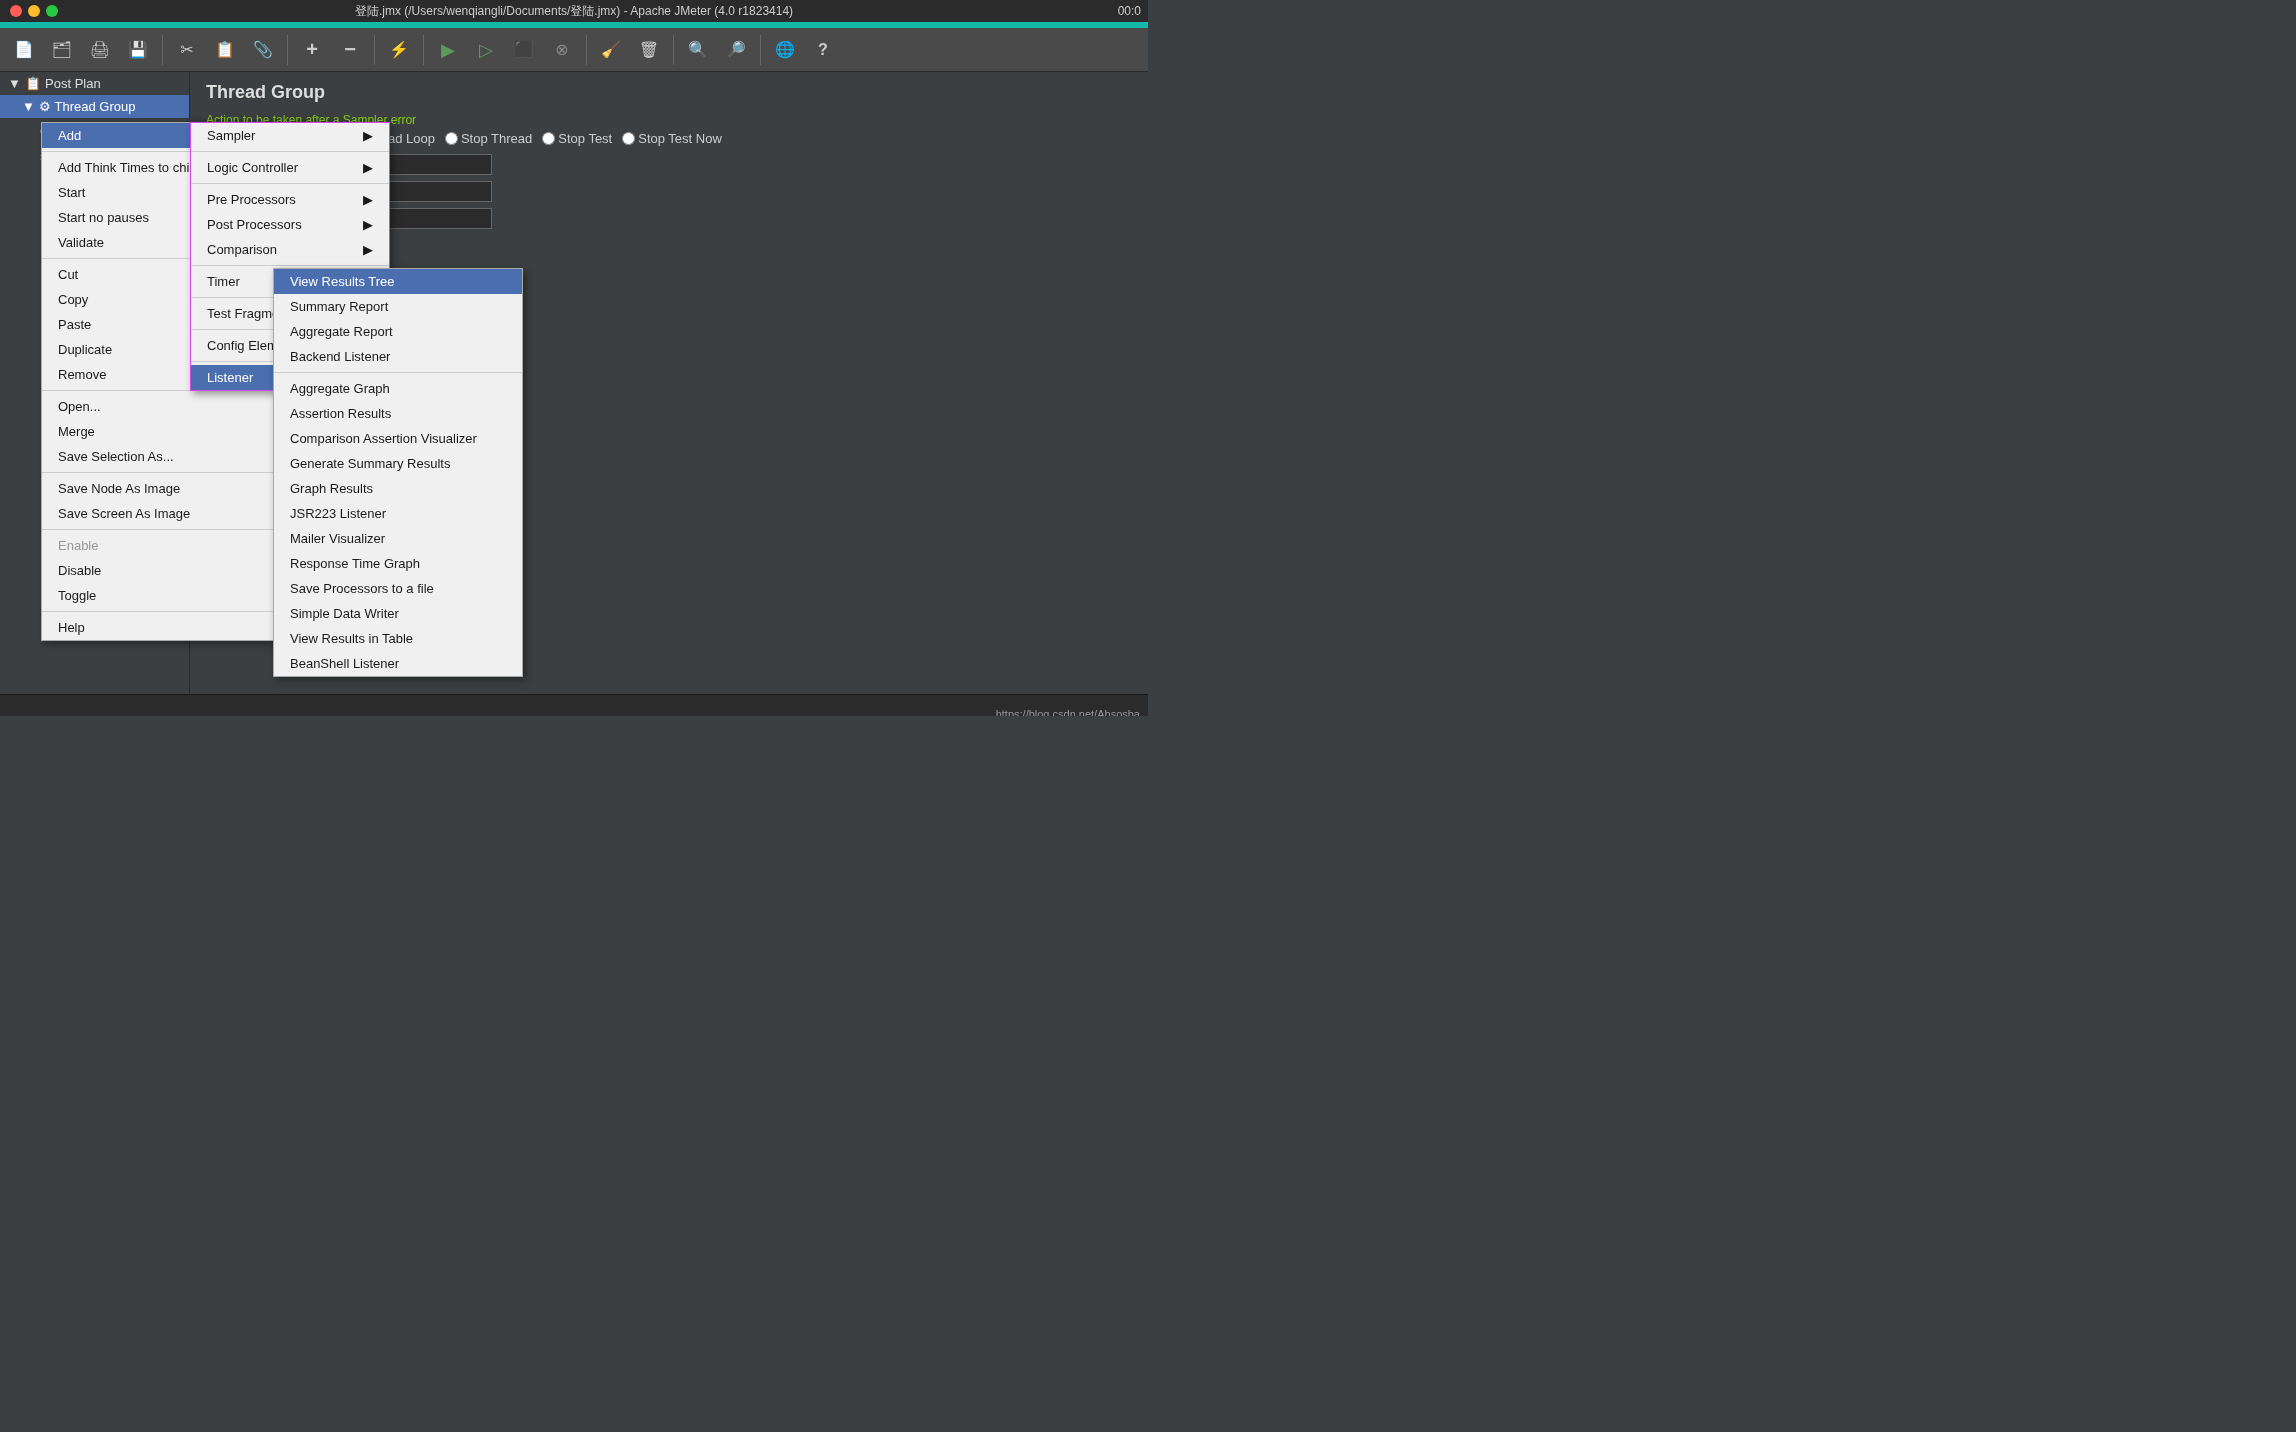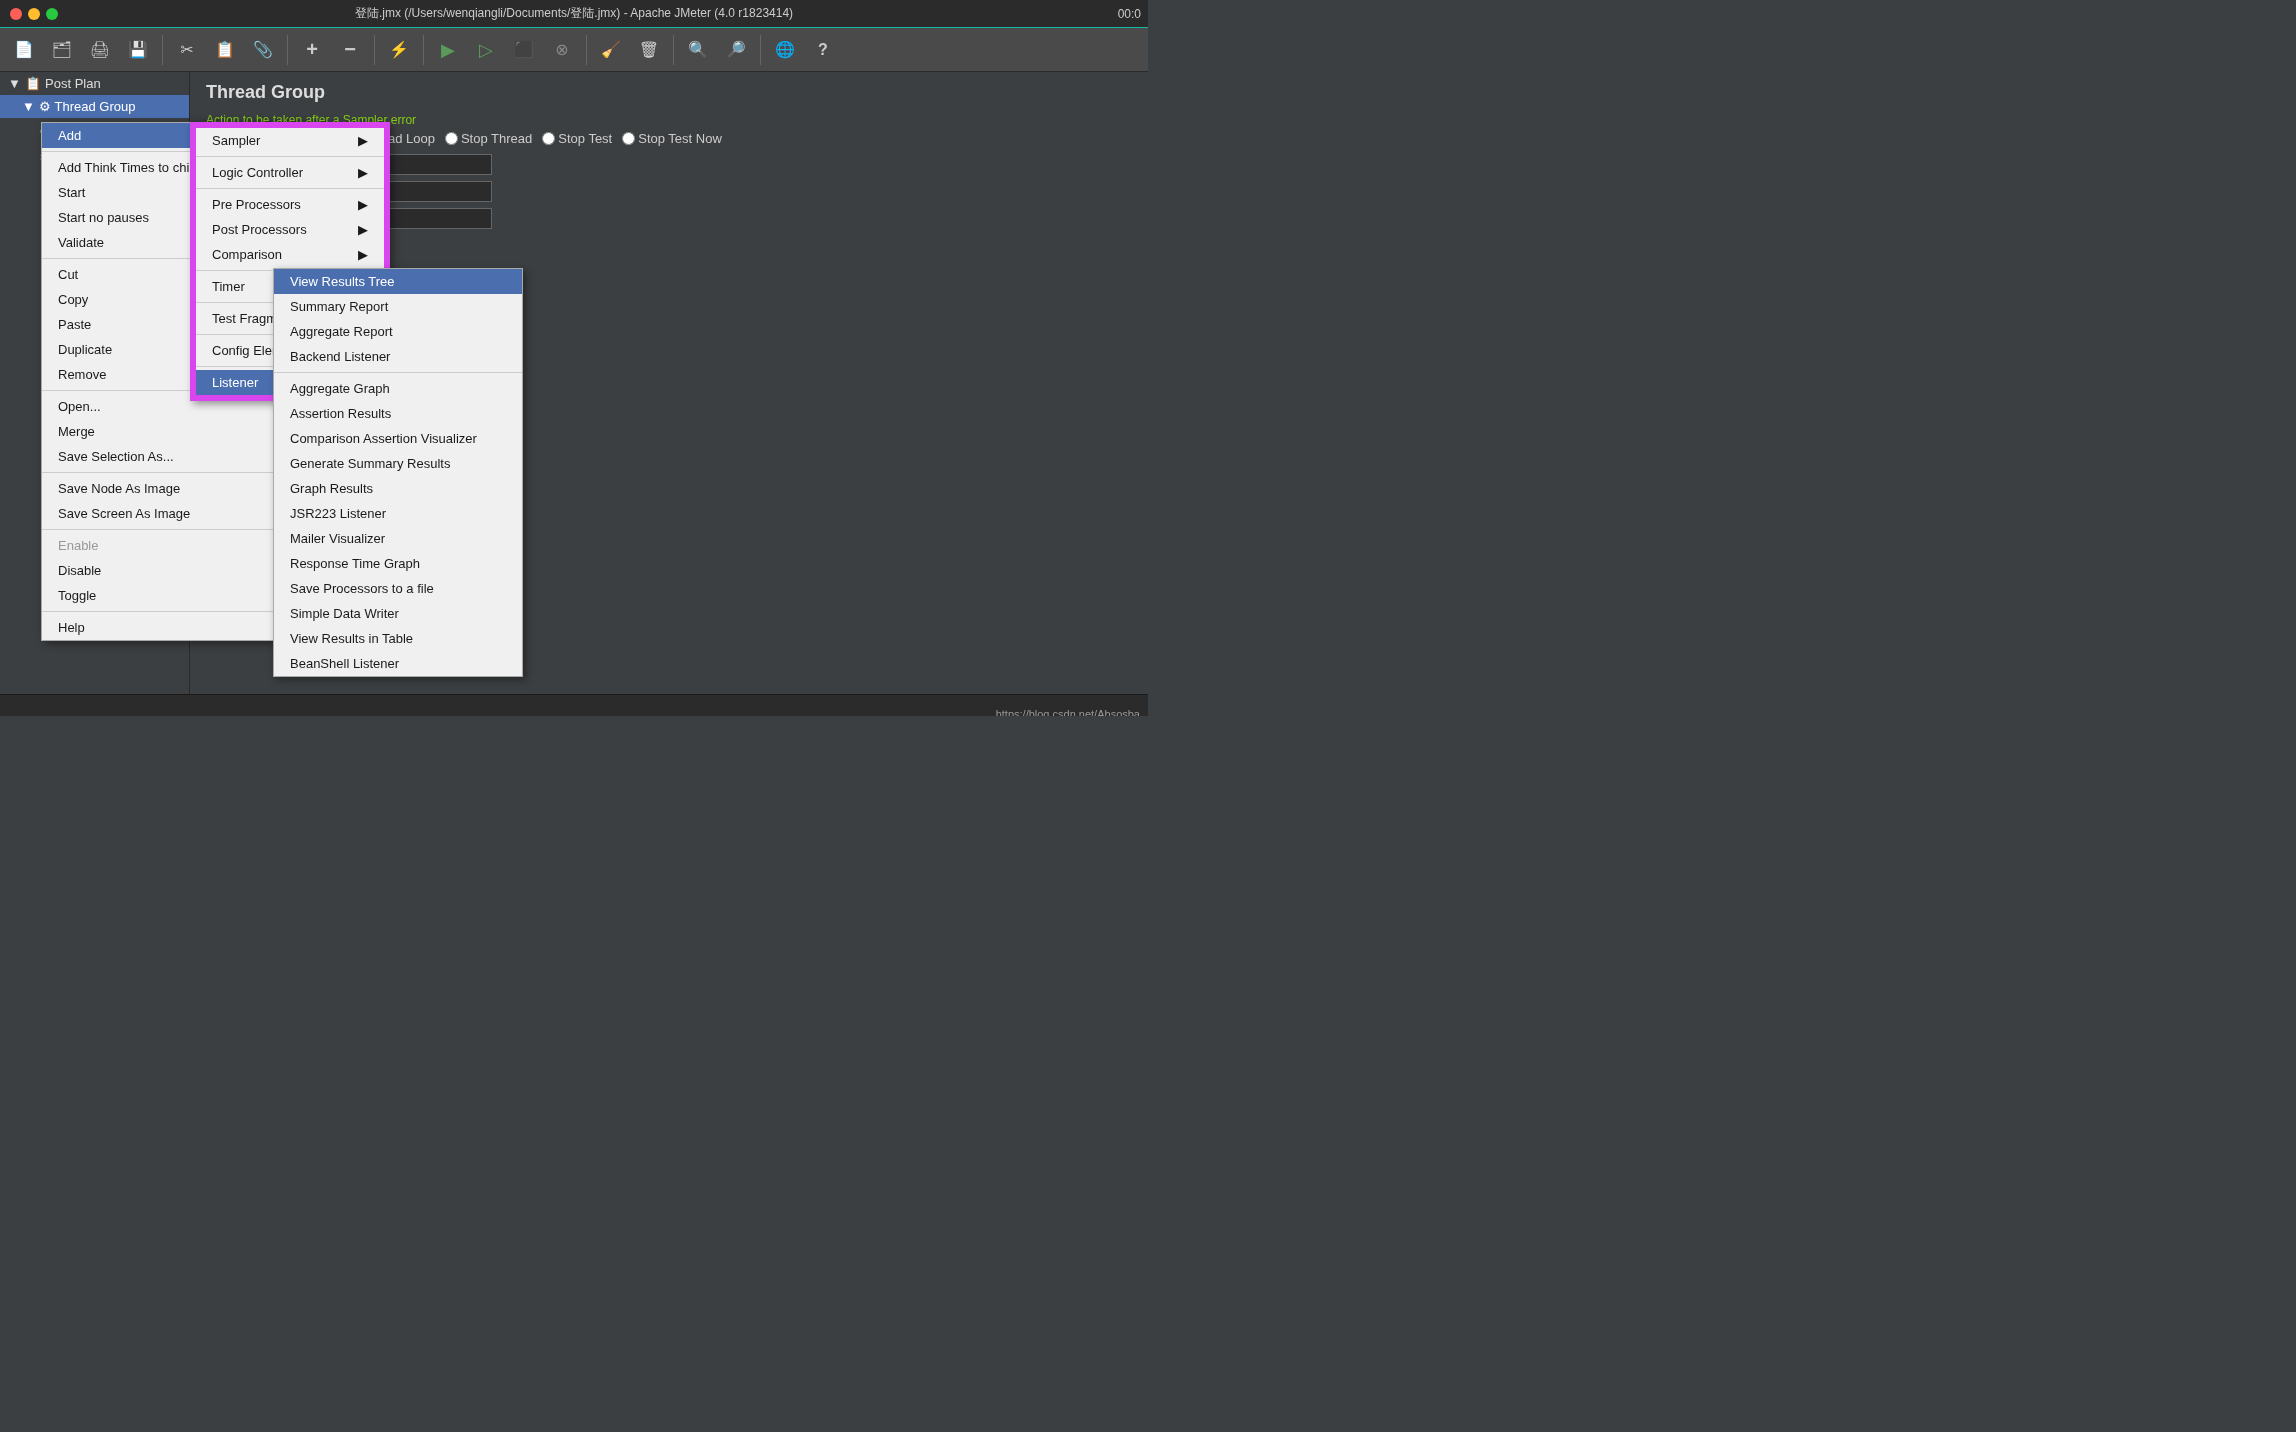--- a/index.html
+++ b/index.html
@@ -15,21 +15,21 @@
     }
 
     
     .titlebar {
       height: 28px;
       background: #2b2b2b;
       display: flex;
       align-items: center;
       justify-content: center;
       position: relative;
-      border-bottom: 1px solid #14b8a6;
+      border-bottom: 6px solid #14b8a6;
     }
     .titlebar-buttons {
       position: absolute;
       left: 10px;
       display: flex;
       gap: 6px;
     }
     .tb-btn {
       width: 12px; height: 12px;
       border-radius: 50%;
@@ -139,21 +139,21 @@
       margin-left: 20px;
     }
 
     
     .context-menu-2 {
       position: absolute;
       top: 50px;
       left: 190px;
       width: 200px;
       background: #f0f0f0;
-      border: 6px solid #d946ef;
+      border: 1px solid #d946ef;
       box-shadow: 3px 3px 8px rgba(0,0,0,0.4);
       z-index: 101;
       color: #1a1a1a;
       font-size: 13px;
     }
 
     
     .context-menu-3 {
       position: absolute;
       top: 196px;

